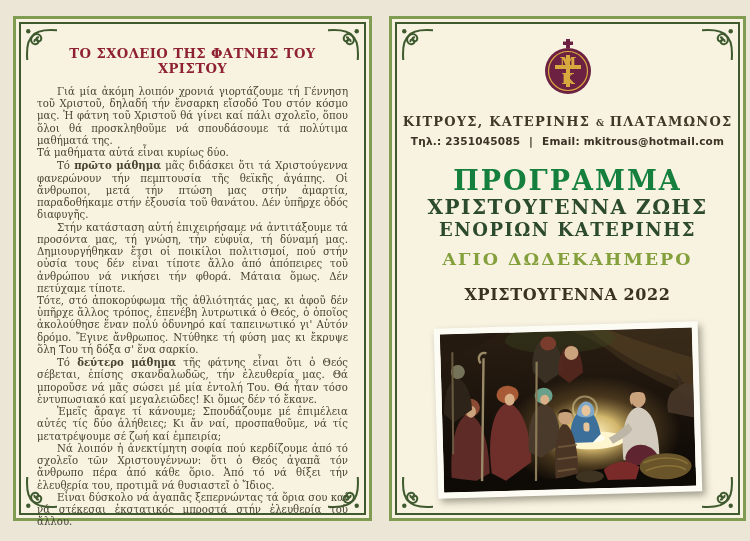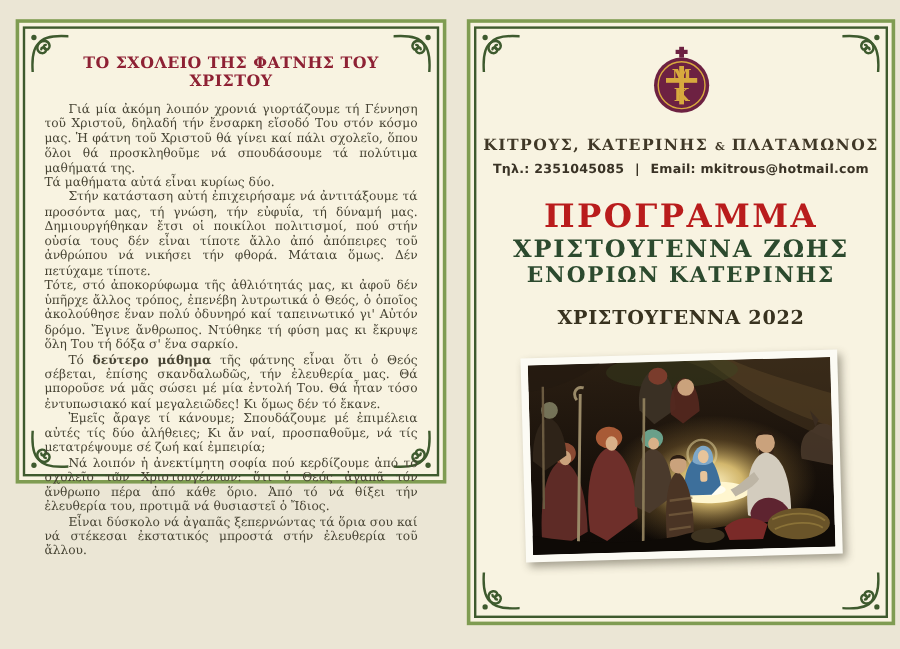--- a/index.html
+++ b/index.html
@@ -7,21 +7,21 @@
     width:750px;height:541px;position:relative;overflow:hidden;
     background:#ebe6d5;
     font-family:"DejaVu Serif", serif;
   }
   .spread{position:absolute;inset:0;}
   
   .page{
     position:absolute;background:#f8f3e1;
     border:3px solid #7f9c52;box-sizing:border-box;
   }
-  .page-left{left:13px;top:16px;width:359px;height:387px;}
+  .page-left{left:13px;top:16px;width:359px;height:505px;}
   .page-right{left:389px;top:16px;width:357px;height:505px;}
   .inner{
     position:absolute;inset:3px;border:2px solid #3e5a2e;box-sizing:border-box;
   }
   .corner{position:absolute;width:34px;height:34px;pointer-events:none;}
   .corner svg{display:block;width:100%;height:100%;}
   .corner.tl{top:2px;left:2px;}
   .corner.tr{top:2px;right:2px;transform:scaleX(-1);}
   .corner.bl{bottom:2px;left:2px;transform:scaleY(-1);}
   .corner.br{bottom:2px;right:2px;transform:scale(-1,-1);}
@@ -53,21 +53,21 @@
     margin-top:18px;font-weight:bold;color:#403827;
     font-size:13px;letter-spacing:1.2px;white-space:nowrap;
   }
   .org-line2 .amp{font-size:9px;letter-spacing:0;}
   .contact-line{
     margin-top:6px;font-weight:bold;color:#3a3326;font-size:10.5px;
     font-family:"DejaVu Sans", sans-serif;letter-spacing:.2px;white-space:nowrap;
   }
   .contact-line .sep{margin:0 5px;color:#3a3326;}
   .program-line1{
-    margin-top:20px;font-weight:bold;color:#b91c1c;
+    margin-top:20px;font-weight:bold;color:#15803d;
     font-size:27px;line-height:1.0;letter-spacing:2px;
   }
   .program-line2{
     margin-top:3px;font-weight:bold;color:#2c4a2e;
     font-size:20px;line-height:1.0;letter-spacing:1.5px;
   }
   .program-line3{
     margin-top:4px;font-weight:bold;color:#2c4a2e;
     font-size:18px;line-height:1.0;letter-spacing:1.5px;
   }
@@ -127,20 +127,21 @@
         </g>
             <circle cx="6.2" cy="6.2" r="2.6" fill="#3e5a2e"></circle>
           </svg>
       </div>
 
       <div class="leaflet-article">
         <div class="article-title">ΤΟ ΣΧΟΛΕΙΟ ΤΗΣ ΦΑΤΝΗΣ ΤΟΥ ΧΡΙΣΤΟΥ</div>
         <div class="article-body">
           <p class="ind">Γιά μία ἀκόμη λοιπόν χρονιά γιορτάζουμε τή Γέννηση τοῦ Χριστοῦ, δηλαδή τήν ἔνσαρκη εἴσοδό Του στόν κόσμο μας. Ἡ φάτνη τοῦ Χριστοῦ θά γίνει καί πάλι σχολεῖο, ὅπου ὅλοι θά προσκληθοῦμε νά σπουδάσουμε τά πολύτιμα μαθήματά της.</p>
           <p>Τά μαθήματα αὐτά εἶναι κυρίως δύο.</p>
+          <p class="ind"><span>Τό </span><b>πρῶτο μάθημα</b><span> μᾶς διδάσκει ὅτι τά Χριστούγεννα φανερώνουν τήν πεμπτουσία τῆς θεϊκῆς ἀγάπης. Οἱ ἄνθρωποι, μετά τήν πτώση μας στήν ἁμαρτία, παραδοθήκαμε στήν ἐξουσία τοῦ θανάτου. Δέν ὑπῆρχε ὁδός διαφυγῆς.</span></p>
           <p class="ind">Στήν κατάσταση αὐτή ἐπιχειρήσαμε νά ἀντιτάξουμε τά προσόντα μας, τή γνώση, τήν εὐφυΐα, τή δύναμή μας. Δημιουργήθηκαν ἔτσι οἱ ποικίλοι πολιτισμοί, πού στήν οὐσία τους δέν εἶναι τίποτε ἄλλο ἀπό ἀπόπειρες τοῦ ἀνθρώπου νά νικήσει τήν φθορά. Μάταια ὅμως. Δέν πετύχαμε τίποτε.</p>
           <p>Τότε, στό ἀποκορύφωμα τῆς ἀθλιότητάς μας, κι ἀφοῦ δέν ὑπῆρχε ἄλλος τρόπος, ἐπενέβη λυτρωτικά ὁ Θεός, ὁ ὁποῖος ἀκολούθησε ἕναν πολύ ὀδυνηρό καί ταπεινωτικό γι' Αὐτόν δρόμο. Ἔγινε ἄνθρωπος. Ντύθηκε τή φύση μας κι ἔκρυψε ὅλη Του τή δόξα σ' ἕνα σαρκίο.</p>
           <p class="ind"><span>Τό </span><b>δεύτερο μάθημα</b><span> τῆς φάτνης εἶναι ὅτι ὁ Θεός σέβεται, ἐπίσης σκανδαλωδῶς, τήν ἐλευθερία μας. Θά μποροῦσε νά μᾶς σώσει μέ μία ἐντολή Του. Θά ἦταν τόσο ἐντυπωσιακό καί μεγαλειῶδες! Κι ὅμως δέν τό ἔκανε.</span></p>
           <p class="ind">Ἐμεῖς ἄραγε τί κάνουμε; Σπουδάζουμε μέ ἐπιμέλεια αὐτές τίς δύο ἀλήθειες; Κι ἄν ναί, προσπαθοῦμε, νά τίς μετατρέψουμε σέ ζωή καί ἐμπειρία;</p>
           <p class="ind">Νά λοιπόν ἡ ἀνεκτίμητη σοφία πού κερδίζουμε ἀπό τό σχολεῖο τῶν Χριστουγέννων: ὅτι ὁ Θεός ἀγαπᾶ τόν ἄνθρωπο πέρα ἀπό κάθε ὅριο. Ἀπό τό νά θίξει τήν ἐλευθερία του, προτιμᾶ νά θυσιαστεῖ ὁ Ἴδιος.</p>
           <p class="ind">Εἶναι δύσκολο νά ἀγαπᾶς ξεπερνώντας τά ὅρια σου καί νά στέκεσαι ἐκστατικός μπροστά στήν ἐλευθερία τοῦ ἄλλου.</p>
 
         </div>
       </div>
     </div>
@@ -212,20 +213,21 @@
           <span>2351045085</span>
           <span class="sep">|</span>
           <span>Email:</span>
           <span>mkitrous@hotmail.com</span>
         </div>
 
         <div class="program-line1">ΠΡΟΓΡΑΜΜΑ</div>
         <div class="program-line2">ΧΡΙΣΤΟΥΓΕΝΝΑ ΖΩΗΣ</div>
         <div class="program-line3">ΕΝΟΡΙΩΝ ΚΑΤΕΡΙΝΗΣ</div>
 
+        <div class="subtitle">ΑΓΙΟ ΔΩΔΕΚΑΗΜΕΡΟ</div>
 
         <div class="dates">
           <div>ΧΡΙΣΤΟΥΓΕΝΝΑ 2022</div>
         </div>
 
         <div class="photo">
           <svg viewBox="0 0 252 158" preserveAspectRatio="none">
             <defs>
               <linearGradient id="bgGrad" x1="0" y1="0" x2="0" y2="1">
                 <stop offset="0" stop-color="#2a1e12"></stop>

